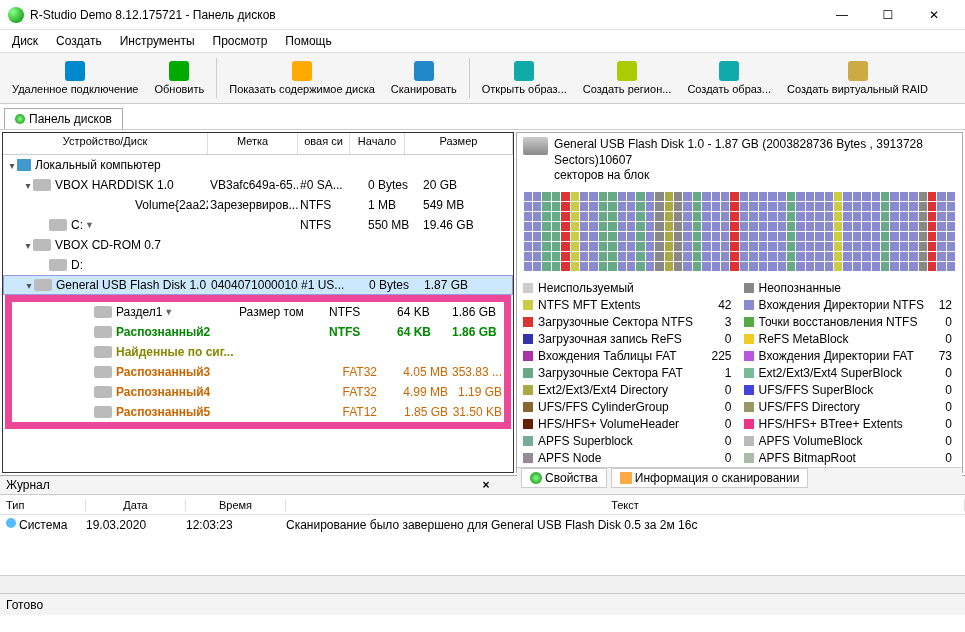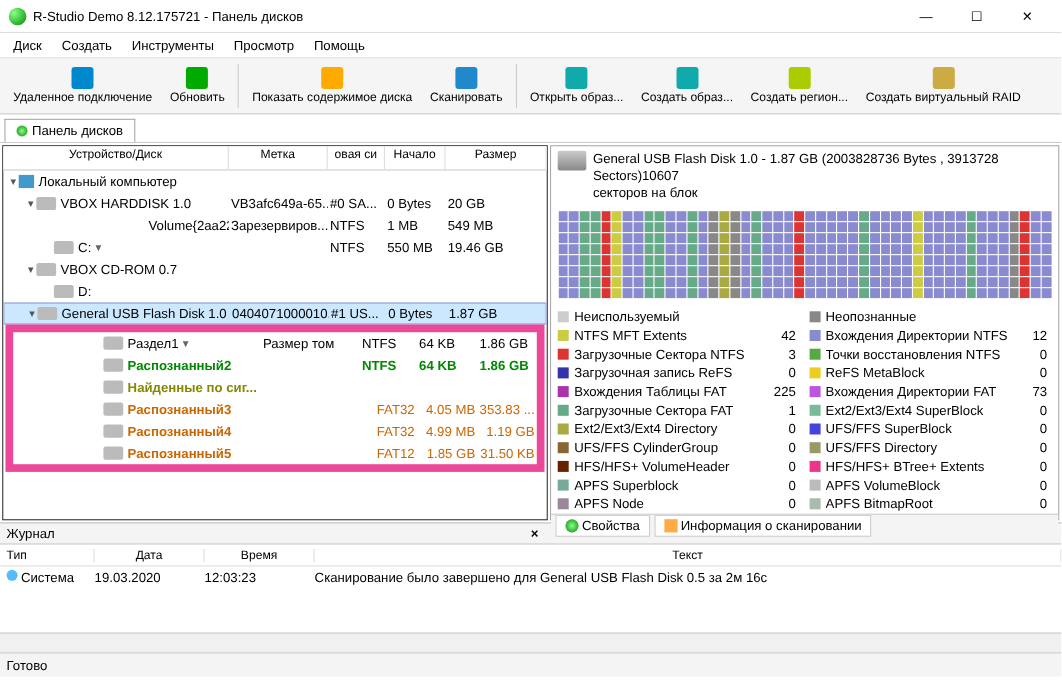--- a/index.html
+++ b/index.html
@@ -27,21 +27,21 @@
 .tree-head .c2 { flex: 0 0 90px; }
 .tree-head .c3 { flex: 0 0 52px; }
 .tree-head .c4 { flex: 0 0 55px; }
 .tree-head .c5 { flex: 1; }
 .tree { flex: 1; overflow-y: auto; }
 .row { display: flex; height: 20px; align-items: center; cursor: pointer; }
 .row.sel { background: #cce8ff; border: 1px solid #99d; }
 .row .c1 { flex: 0 0 205px; display: flex; align-items: center; overflow: hidden; white-space: nowrap; }
 .row .c2 { flex: 0 0 90px; overflow: hidden; white-space: nowrap; padding: 0 2px; }
 .row .c3 { flex: 0 0 52px; padding: 0 2px; white-space: nowrap;}
-.row .c4 { flex: 0 0 55px; padding: 0 2px; white-space: nowrap;}
+.row .c4 { flex: 0 0 55px; padding: 0 2px; white-space: nowrap; margin-left: 16px;}
 .row .c5 { flex: 1; padding: 0 2px; white-space: nowrap;}
 .tri { width: 10px; text-align: center; color: #555; font-size: 10px; }
 .tri::before { content: ''; }
 .tri.open::before { content: '▾'; }
 .diskico { width: 18px; height: 12px; background: #bbb; border-radius: 2px; margin-right: 4px; display: inline-block; }
 .compico { width: 14px; height: 12px; background: #49c; margin-right: 4px; }
 .dropico { font-size: 9px; color: #666; margin-left: 2px; }
 .green { color: #008800; font-weight: bold; }
 .olive { color: #888800; font-weight: bold; }
 .orange { color: #cc6600; font-weight: bold; }
@@ -113,26 +113,26 @@
     <div class="tbtn">
       <div class="ico" style="background: rgb(34, 136, 204); border-radius: 3px;"></div>
       <div class="lbl">Сканировать</div>
     </div>
     <div class="tsep"></div>
     <div class="tbtn">
       <div class="ico" style="background: rgb(17, 170, 170); border-radius: 3px;"></div>
       <div class="lbl">Открыть образ...</div>
     </div>
     <div class="tbtn">
+      <div class="ico" style="background: rgb(170, 204, 0); border-radius: 3px;"></div>
+      <div class="lbl">Создать регион...</div>
+    </div>
+    <div class="tbtn">
       <div class="ico" style="background: rgb(17, 170, 170); border-radius: 3px;"></div>
       <div class="lbl">Создать образ...</div>
-    </div>
-    <div class="tbtn">
-      <div class="ico" style="background: rgb(170, 204, 0); border-radius: 3px;"></div>
-      <div class="lbl">Создать регион...</div>
     </div>
     <div class="tbtn">
       <div class="ico" style="background: rgb(204, 170, 68); border-radius: 3px;"></div>
       <div class="lbl">Создать виртуальный RAID</div>
     </div>
   </div>
 
 <div class="tabbar">
   <div class="tab">
     <span class="dot"></span>

